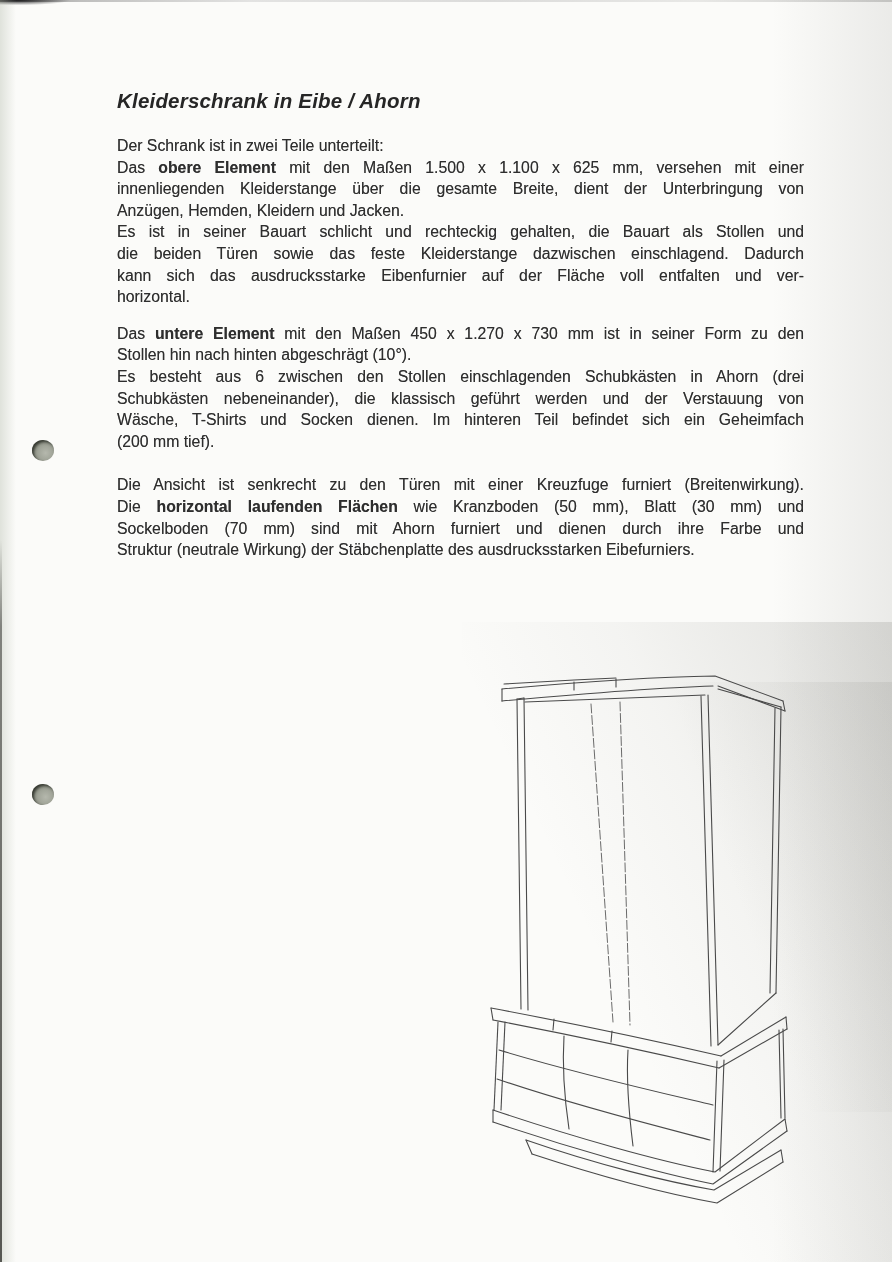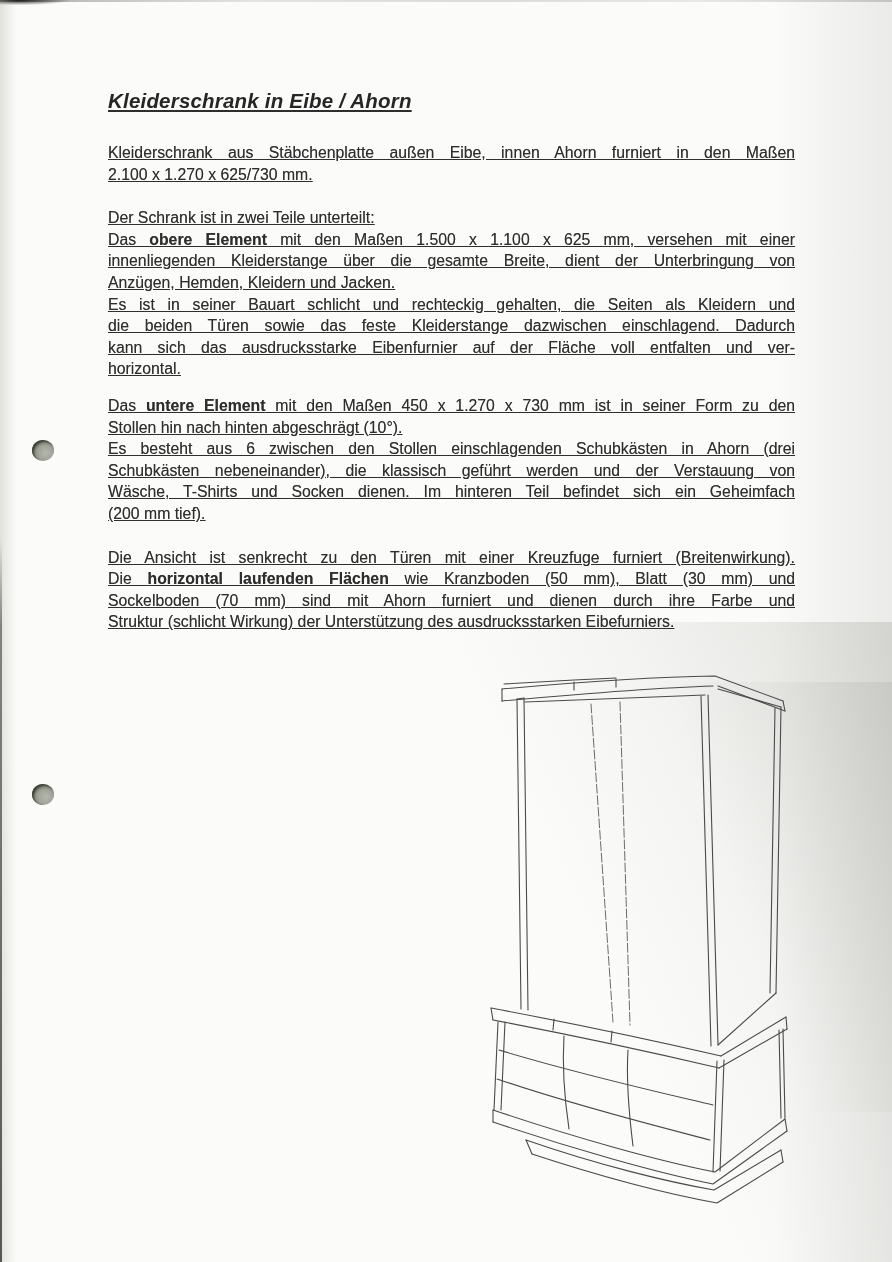--- a/index.html
+++ b/index.html
@@ -43,21 +43,21 @@
   }
   .hole{
     position:absolute; left:32px; width:22px; height:21px; border-radius:50%;
     background:radial-gradient(circle at 62% 62%, #b5b8ad 0%, #989c90 55%, #6d7167 100%);
     box-shadow: inset 2px 2px 3px rgba(25,28,22,.75), 0 0 1px rgba(255,255,255,.6);
   }
   .hole.h1{ top:440px; }
   .hole.h2{ top:784px; }
   
   .content{
-    position:absolute; left:108px; top:0; width:687px;text-decoration:underline;
+    position:absolute; left:117px; top:0; width:687px;
   }
   .doc-title{
     margin:89px 0 0 0;
     font-style:italic; font-weight:bold;
     font-size:20.5px; line-height:24px;
     letter-spacing:.2px;
     color:#262626;
   }
   .body-text{ margin-top:0; }
   .para{ }
@@ -94,47 +94,43 @@
 <div class="left-edge-line"></div>
 <div class="shade-right"></div>
 <div class="shade-diag1"></div>
 <div class="shade-diag2"></div>
 <div class="hole h1"></div>
 <div class="hole h2"></div>
 
 <div class="content">
   <h1 class="doc-title">Kleiderschrank in Eibe / Ahorn</h1>
   <div class="body-text">
-      <div class="para para-0">
-        <div class="line just"><span>Kleiderschrank aus Stäbchenplatte außen Eibe, innen Ahorn furniert in den Maßen</span></div>
-        <div class="line"><span>2.100 x 1.270 x 625/730 mm.</span></div>
-      </div>
       <div class="para para-1">
         <div class="line"><span>Der Schrank ist in zwei Teile unterteilt:</span></div>
         <div class="line just"><span>Das </span><span class="b">obere Element</span><span> mit den Maßen 1.500 x 1.100 x 625 mm, versehen mit einer</span></div>
         <div class="line just"><span>innenliegenden Kleiderstange über die gesamte Breite, dient der Unterbringung von</span></div>
         <div class="line"><span>Anzügen, Hemden, Kleidern und Jacken.</span></div>
-        <div class="line just"><span>Es ist in seiner Bauart schlicht und rechteckig gehalten, die Seiten als Kleidern und</span></div>
+        <div class="line just"><span>Es ist in seiner Bauart schlicht und rechteckig gehalten, die Bauart als Stollen und</span></div>
         <div class="line just"><span>die beiden Türen sowie das feste Kleiderstange dazwischen einschlagend. Dadurch</span></div>
         <div class="line just"><span>kann sich das ausdrucksstarke Eibenfurnier auf der Fläche voll entfalten und ver-</span></div>
         <div class="line"><span>horizontal.</span></div>
       </div>
       <div class="para para-2">
         <div class="line just"><span>Das </span><span class="b">untere Element</span><span> mit den Maßen 450 x 1.270 x 730 mm ist in seiner Form zu den</span></div>
         <div class="line"><span>Stollen hin nach hinten abgeschrägt (10°).</span></div>
         <div class="line just"><span>Es besteht aus 6 zwischen den Stollen einschlagenden Schubkästen in Ahorn (drei</span></div>
         <div class="line just"><span>Schubkästen nebeneinander), die klassisch geführt werden und der Verstauung von</span></div>
         <div class="line just"><span>Wäsche, T-Shirts und Socken dienen. Im hinteren Teil befindet sich ein Geheimfach</span></div>
         <div class="line"><span>(200 mm tief).</span></div>
       </div>
       <div class="para para-3">
         <div class="line just"><span>Die Ansicht ist senkrecht zu den Türen mit einer Kreuzfuge furniert (Breitenwirkung).</span></div>
         <div class="line just"><span>Die </span><span class="b">horizontal laufenden Flächen</span><span> wie Kranzboden (50 mm), Blatt (30 mm) und</span></div>
         <div class="line just"><span>Sockelboden (70 mm) sind mit Ahorn furniert und dienen durch ihre Farbe und</span></div>
-        <div class="line"><span>Struktur (schlicht Wirkung) der Unterstützung des ausdrucksstarken Eibefurniers.</span></div>
+        <div class="line"><span>Struktur (neutrale Wirkung) der Stäbchenplatte des ausdrucksstarken Eibefurniers.</span></div>
       </div>
     </div>
 </div>
 
 <div class="figure">
   <svg viewBox="0 0 340 560">
 
     <path d="M34,31 C100,25 180,19 247,18 L315,43"></path>
     <path d="M34,43 C100,37 180,30 245,28"></path>
     <path d="M250,28 L317,53"></path>

